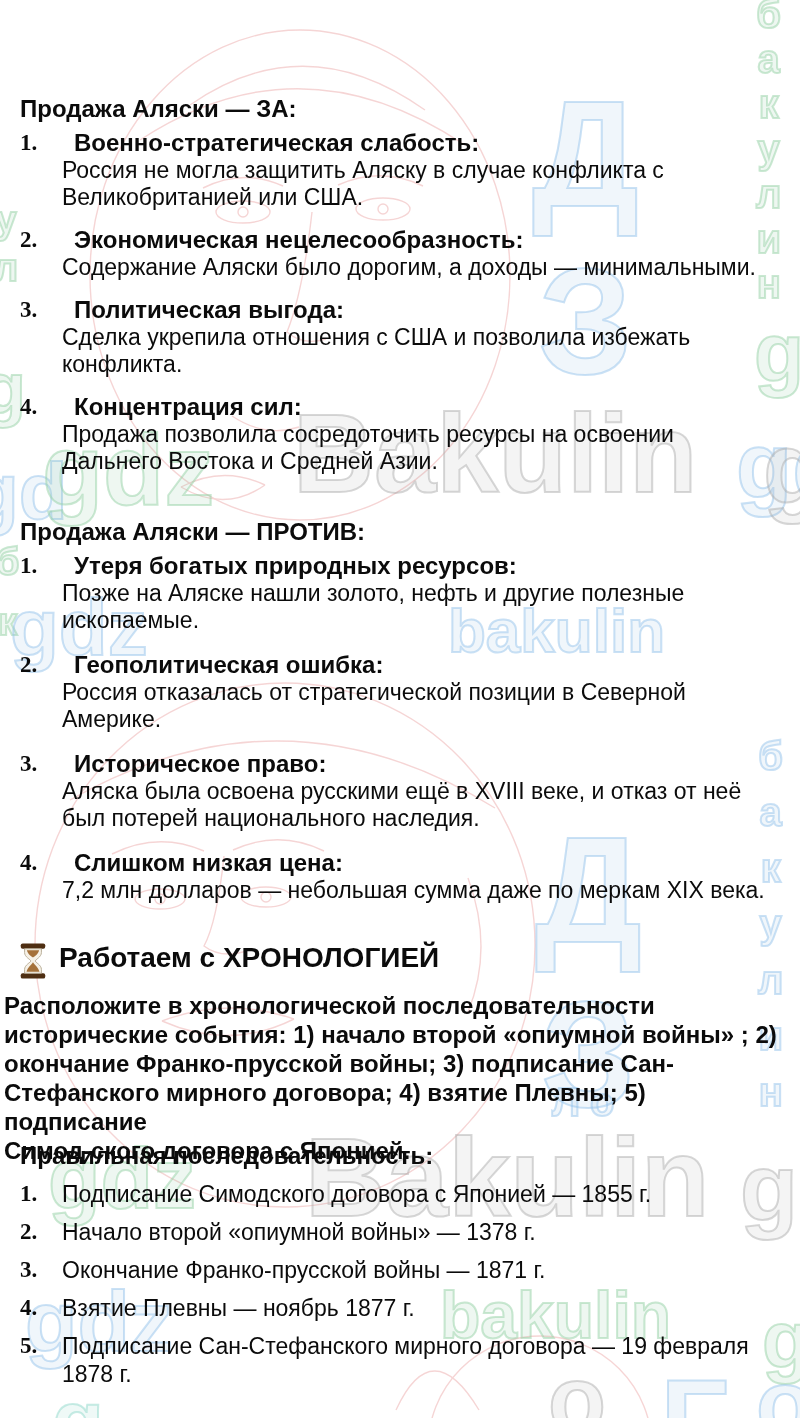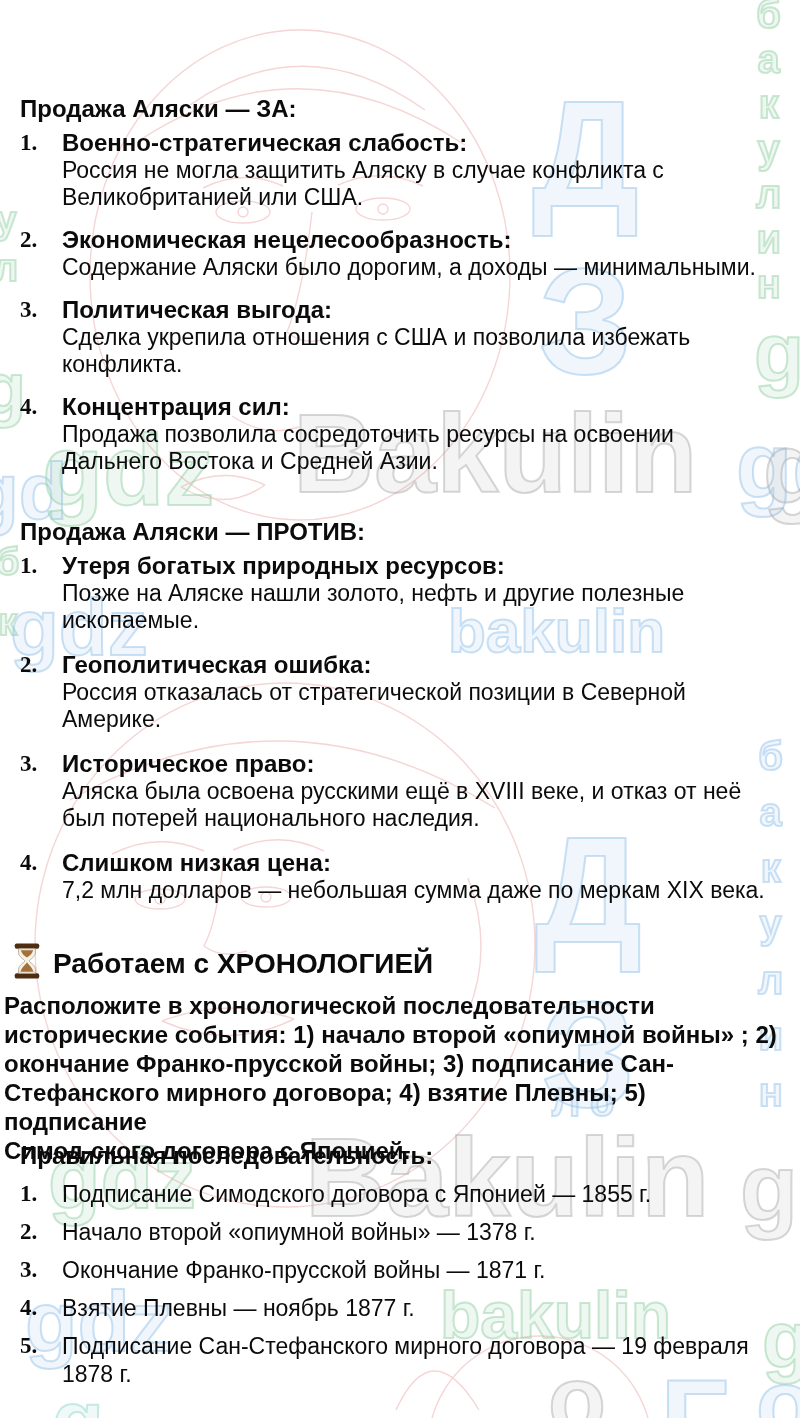--- a/index.html
+++ b/index.html
@@ -38,25 +38,25 @@
   .n-item { display:grid; grid-template-columns:62px 1fr; }
   .pro-list .n-item    { margin-bottom:15px; }
   .contra-list .n-item { margin-bottom:17px; }
   .answer-list .n-item { margin-bottom:10px; }
   .n-num {
     padding-left:20px; font-family:"Liberation Serif", serif;
     font-weight:700; font-size:23px; line-height:27px;
   }
   .answer-list .n-num { line-height:28px; }
   .n-body { font-size:23px; line-height:27px; }
-  .n-title { font-weight:700; font-size:24px; }
+  .n-title { font-weight:700; font-size:24px;margin-left:12px; }
   .answer-list .n-body { line-height:28px; }
   .chrono-head {
-    position:absolute; left:14px; top:942px;
-    display:flex; align-items:flex-end; gap:13px;
+    position:absolute; left:20px; top:942px;
+    display:flex; align-items:flex-start; gap:13px;
   }
   .chrono-head .txt { font-size:28px; font-weight:700; }
   .task-par {
     position:absolute; left:4px; top:991px; width:790px;
     font-size:24px; font-weight:700; line-height:29px;
   }
 </style>
 </head>
 <body>
 

